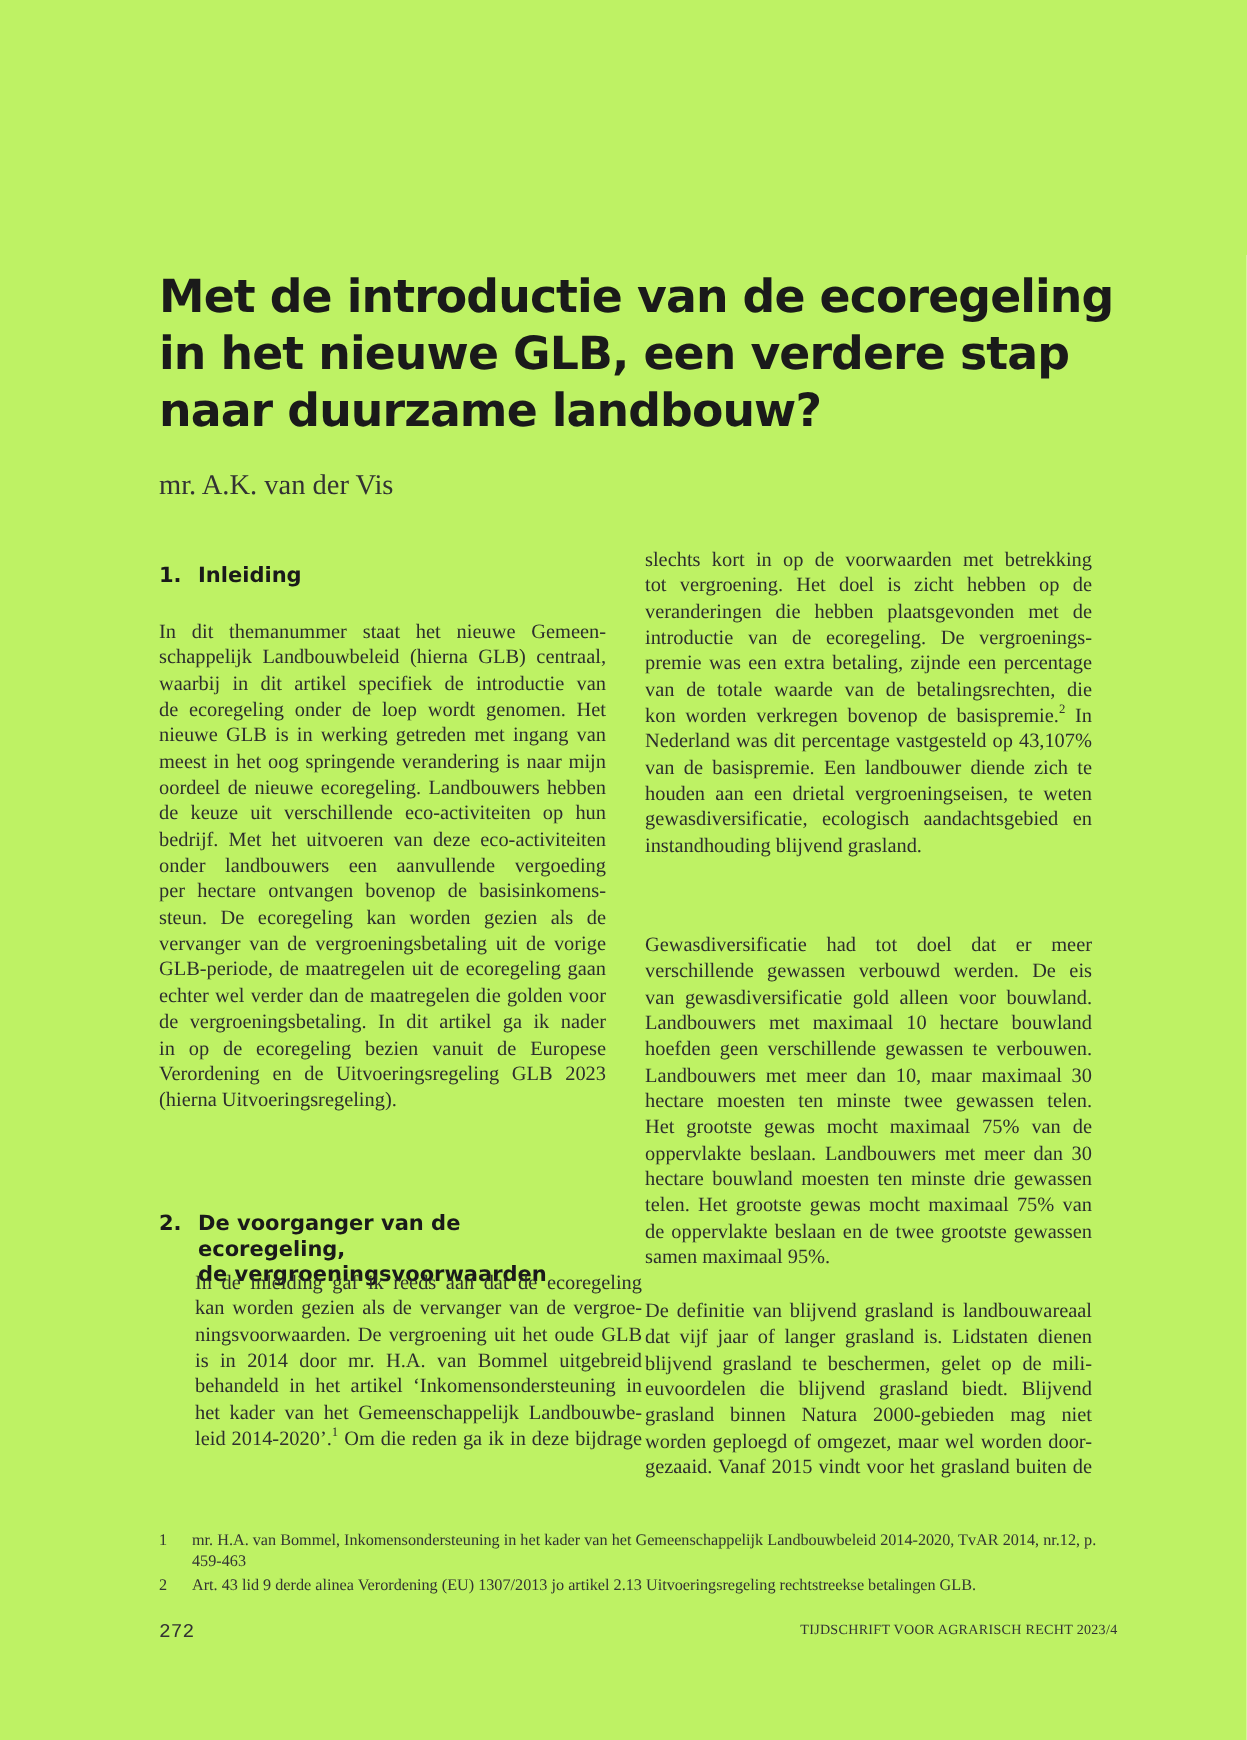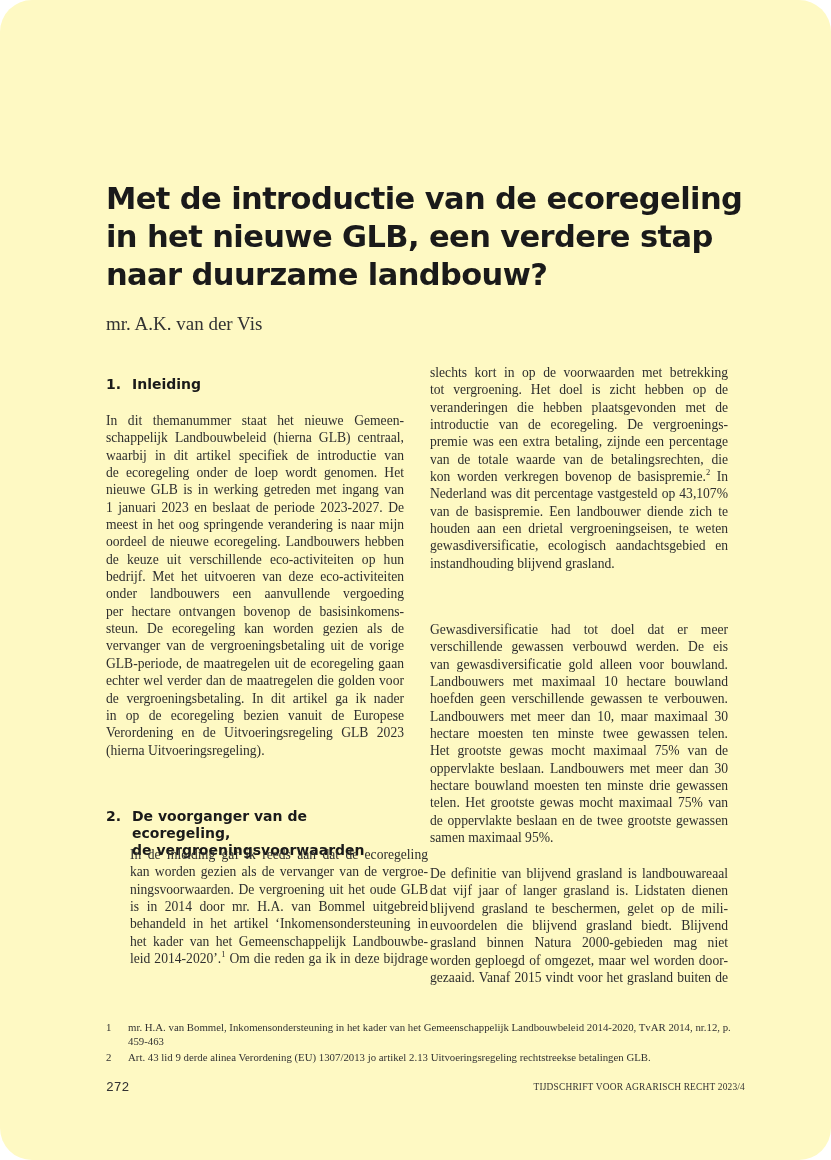--- a/index.html
+++ b/index.html
@@ -1,17 +1,17 @@
 <!DOCTYPE html>
 <html><head>
 <meta charset="utf-8">
 <style>
   html, body { margin: 0; padding: 0; background: #ffffff; }
   body { width: 831px; height: 1160px; position: relative; overflow: hidden; color: #2a2a2a; }
-  .page { position: absolute; left: 0; top: 0; width: 831px; height: 1160px; background: #fef9c3; border-radius: 32px; }
+  .page { position: absolute; left: 0; top: 0; width: 831px; height: 1160px; background: #bef264; }
 
   .title {
     position: absolute; left: 106px; top: 180px; width: 640px;
     font-family: "DejaVu Sans", sans-serif; font-weight: bold;
     font-size: 30.5px; line-height: 38px; color: #1a1a1a; letter-spacing: -0.6px;
     margin: 0;
   }
   .title span { display: block; white-space: nowrap; }
   .author {
     position: absolute; left: 106px; top: 313px;
@@ -72,21 +72,20 @@
       <span class="num">1.</span>
       <span class="txt">Inleiding</span>
     </h2>
 
     <p class="para" id="lp1" style="top:412px;">
         <span class="ln">In dit themanummer staat het nieuwe Gemeen-</span>
         <span class="ln">schappelijk Landbouwbeleid (hierna GLB) centraal,</span>
         <span class="ln">waarbij in dit artikel specifiek de introductie van</span>
         <span class="ln">de ecoregeling onder de loep wordt genomen. Het</span>
         <span class="ln">nieuwe GLB is in werking getreden met ingang van</span>
-        <span class="ln">1 januari 2023 en beslaat de periode 2023-2027. De</span>
         <span class="ln">meest in het oog springende verandering is naar mijn</span>
         <span class="ln">oordeel de nieuwe ecoregeling. Landbouwers hebben</span>
         <span class="ln">de keuze uit verschillende eco-activiteiten op hun</span>
         <span class="ln">bedrijf. Met het uitvoeren van deze eco-activiteiten</span>
         <span class="ln">onder landbouwers een aanvullende vergoeding</span>
         <span class="ln">per hectare ontvangen bovenop de basisinkomens-</span>
         <span class="ln">steun. De ecoregeling kan worden gezien als de</span>
         <span class="ln">vervanger van de vergroeningsbetaling uit de vorige</span>
         <span class="ln">GLB-periode, de maatregelen uit de ecoregeling gaan</span>
         <span class="ln">echter wel verder dan de maatregelen die golden voor</span>

